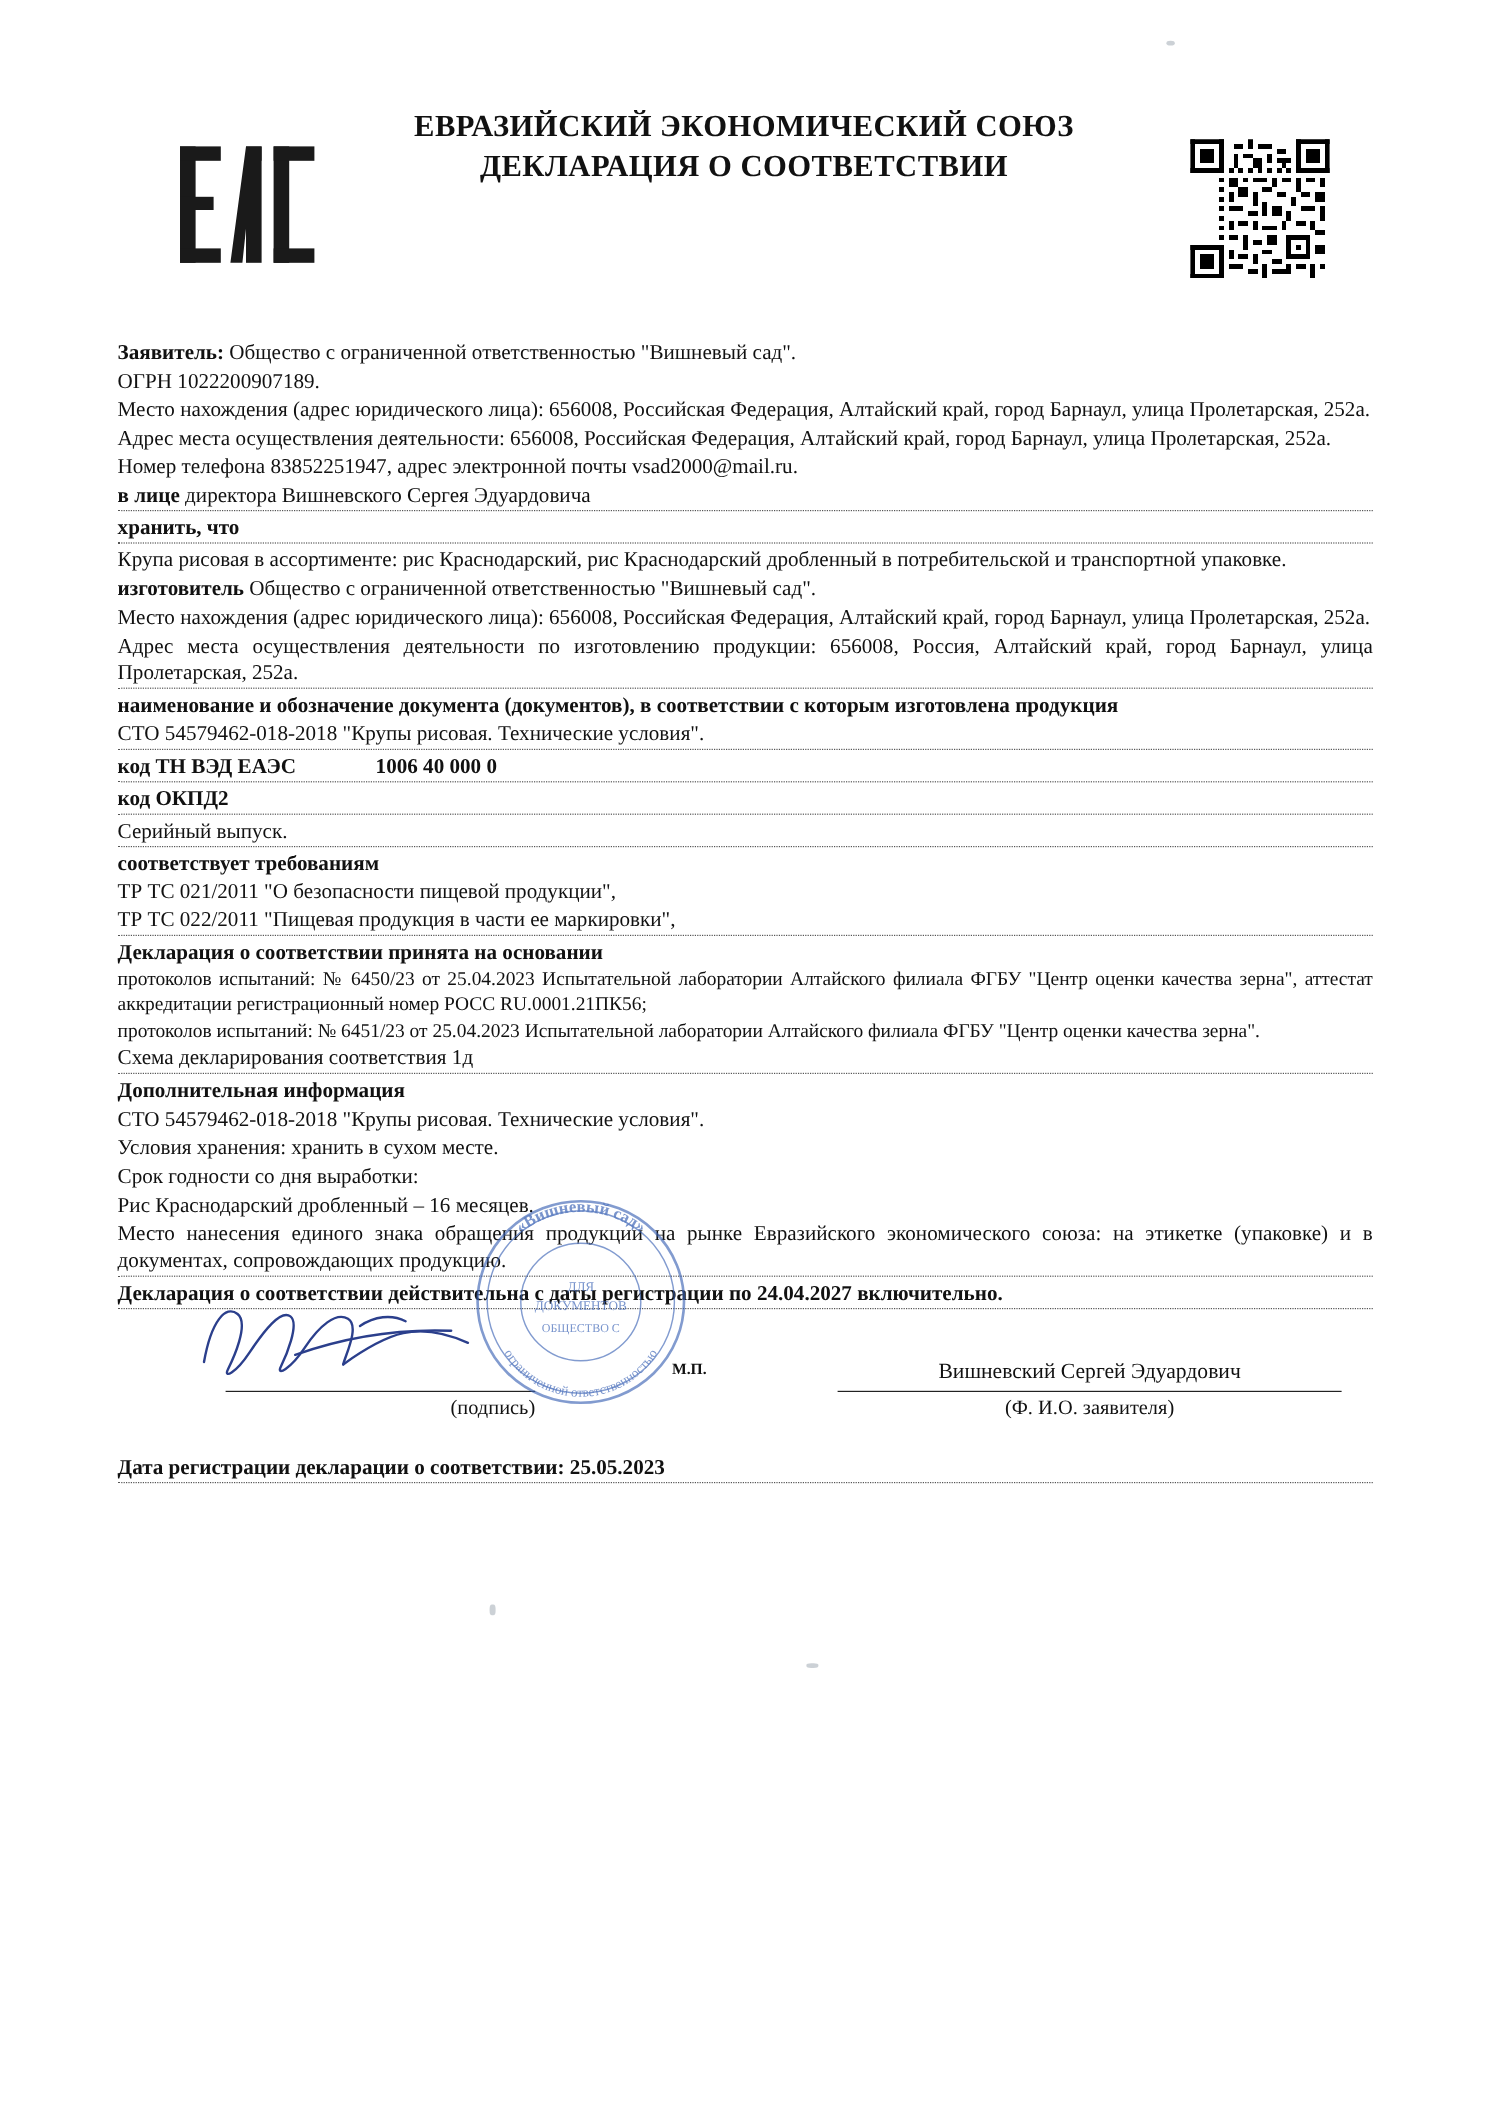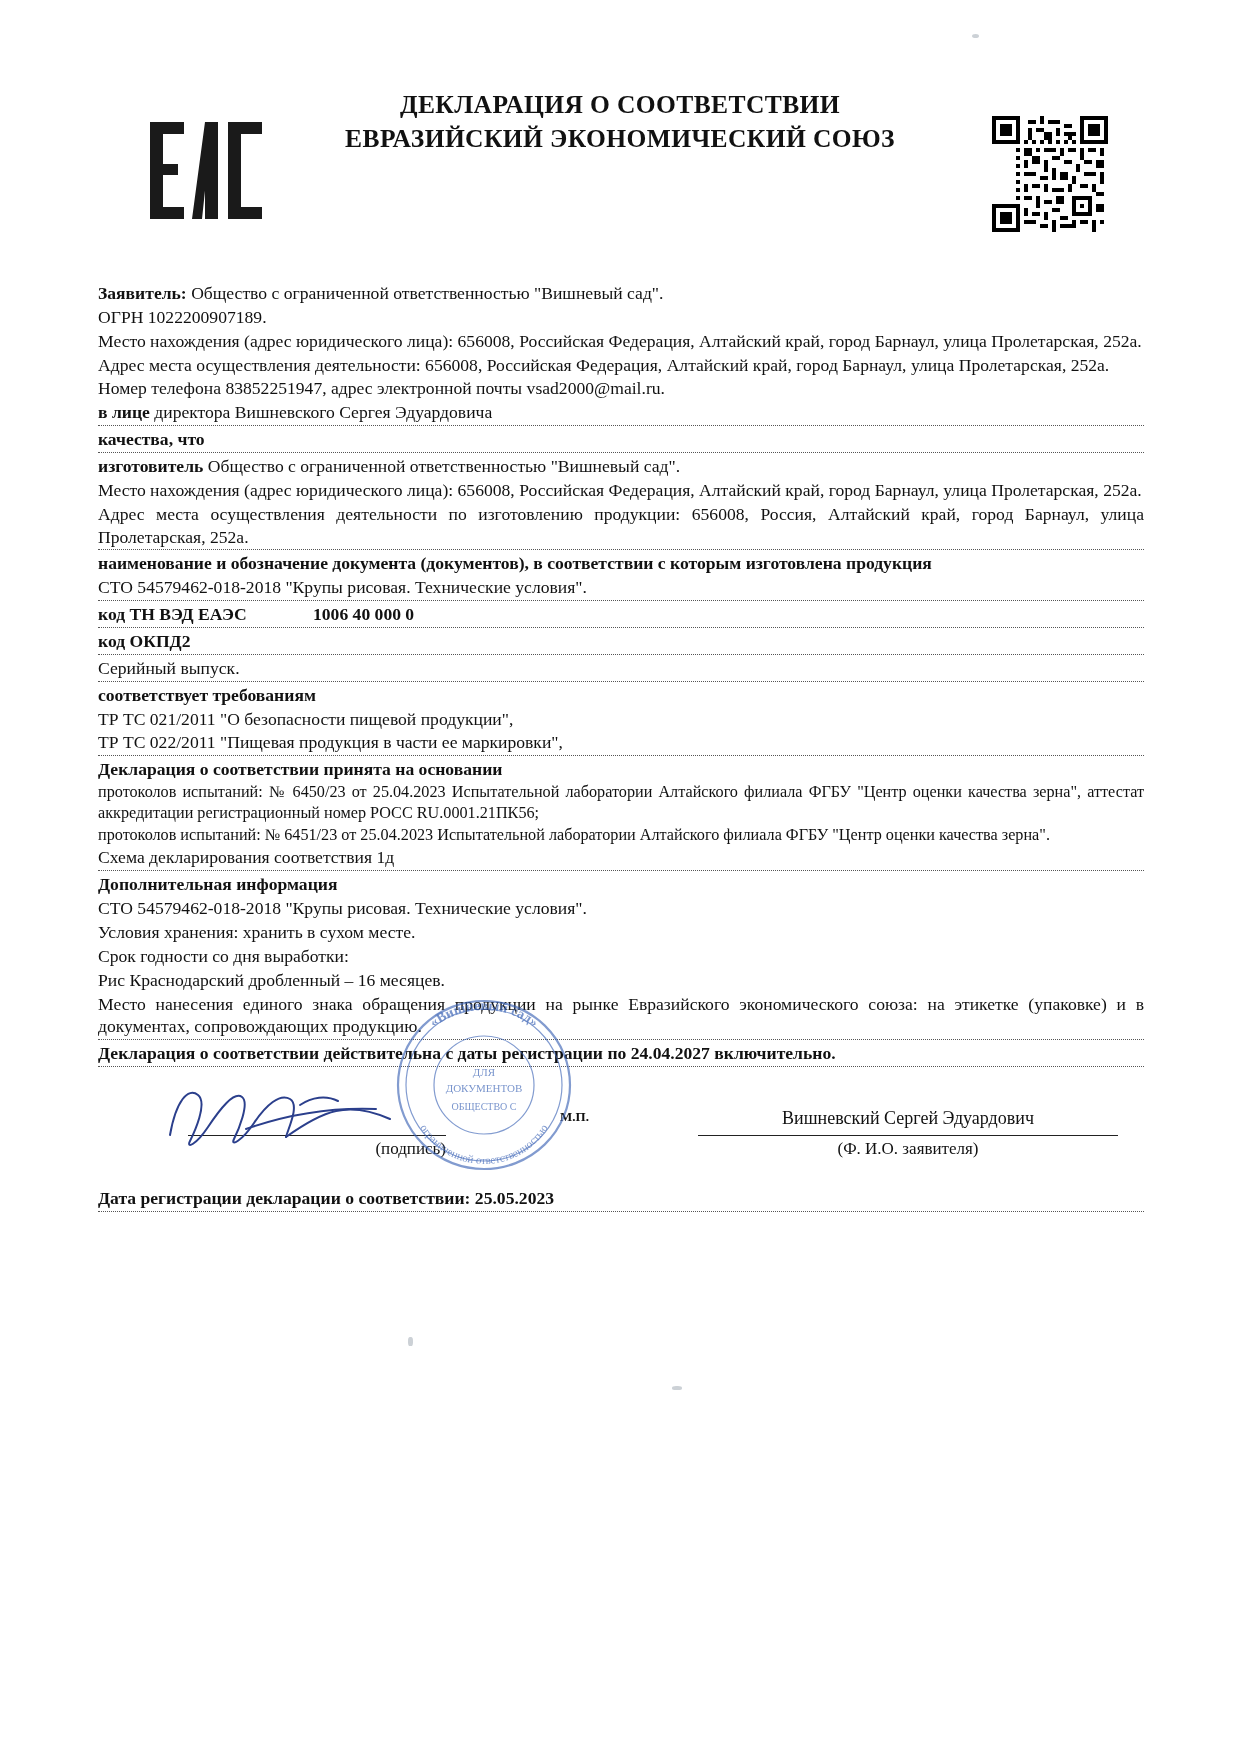--- a/index.html
+++ b/index.html
@@ -199,22 +199,22 @@
           <rect x="57" y="4" width="13" height="97"></rect>
 
           <rect x="80" y="4" width="13" height="97"></rect>
           <rect x="80" y="4" width="34" height="12"></rect>
           <rect x="80" y="89" width="34" height="12"></rect>
         </g>
       </svg>
     </div>
 
     <div class="doc-title">
+      <div>ЕВРАЗИЙСКИЙ ЭКОНОМИЧЕСКИЙ СОЮЗ</div>
       <div>ДЕКЛАРАЦИЯ О СООТВЕТСТВИИ</div>
-      <div>ЕВРАЗИЙСКИЙ ЭКОНОМИЧЕСКИЙ СОЮЗ</div>
     </div>
 
     <div class="qr">
       <svg width="116" height="116" viewBox="0 0 29 29" shape-rendering="crispEdges" xmlns="http://www.w3.org/2000/svg">
         <rect width="29" height="29" fill="#fff"></rect>
         <g fill="#000">
 
           <rect x="0" y="0" width="7" height="1"></rect>
             <rect x="0" y="6" width="7" height="1"></rect>
           <rect x="0" y="0" width="1" height="7"></rect>
@@ -331,22 +331,23 @@
 
     <div class="row j">Адрес места осуществления деятельности: 656008, Российская Федерация, Алтайский край, город Барнаул, улица Пролетарская, 252а.</div>
 
     <div class="row">Номер телефона 83852251947, адрес электронной почты vsad2000@mail.ru.</div>
 
     <div class="row dotted">
       <span class="label-inline">в лице</span>
       <span>директора Вишневского Сергея Эдуардовича</span>
     </div>
 
-    <div class="row dotted b">качества, что</div>
-
+    <div class="row dotted b">хранить, что</div>
+
+    <div class="row j">Крупа рисовая в ассортименте: рис Краснодарский, рис Краснодарский дробленный в потребительской и транспортной упаковке.</div>
 
     <div class="row">
       <span class="label-inline">изготовитель</span>
       <span>Общество с ограниченной ответственностью "Вишневый сад".</span>
     </div>
 
     <div class="row j">Место нахождения (адрес юридического лица): 656008, Российская Федерация, Алтайский край, город Барнаул, улица Пролетарская, 252а.</div>
 
     <div class="row j dotted">Адрес места осуществления деятельности по изготовлению продукции: 656008, Россия, Алтайский край, город Барнаул, улица Пролетарская, 252а.</div>
 

